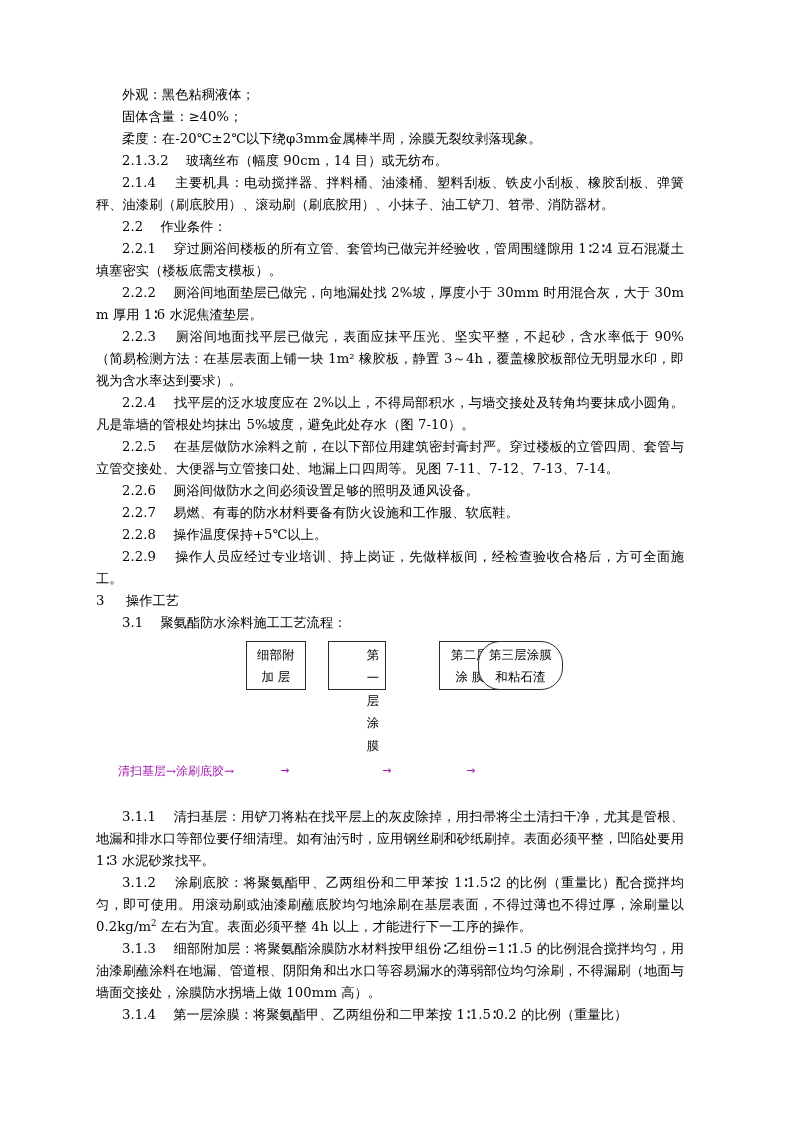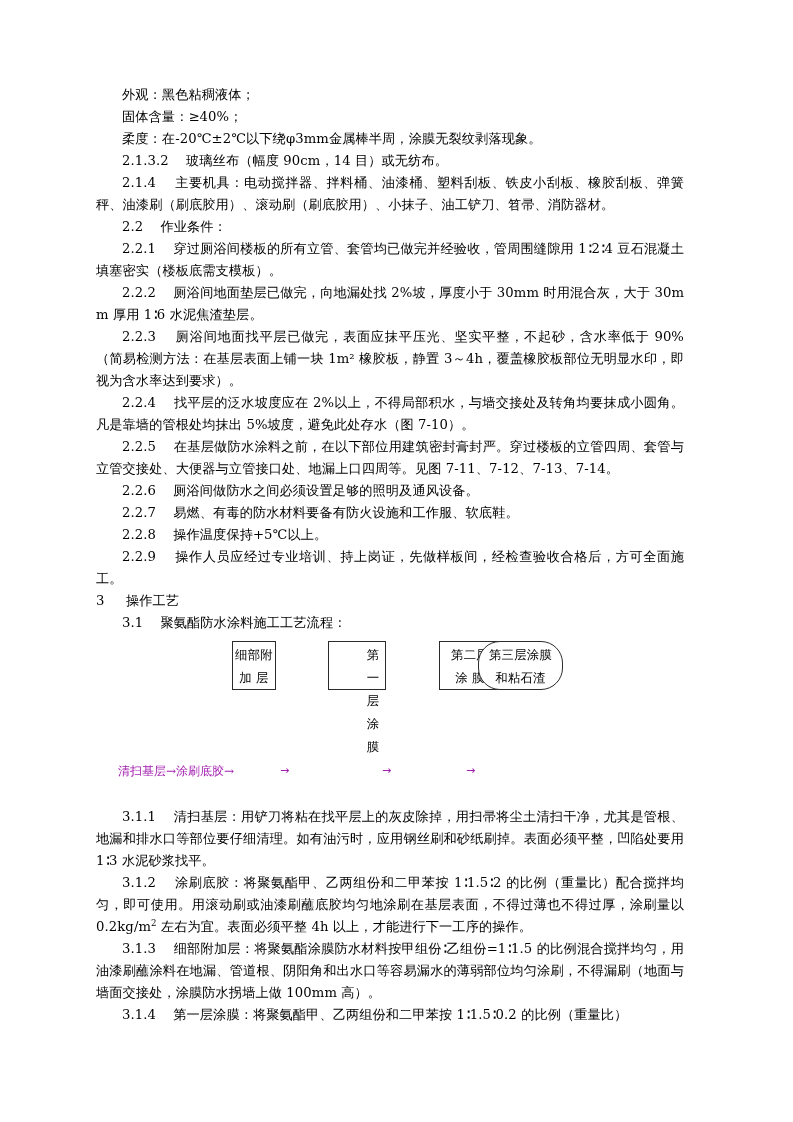--- a/index.html
+++ b/index.html
@@ -45,21 +45,21 @@
     position: absolute;
     border: 1px solid #2b2b2b;
     box-sizing: border-box;
     text-align: center;
     font-size: 12.4px;
     line-height: 23px;
     padding-top: 1px;
     background: #fff;
     letter-spacing: 0.3px;
   }
-  .fbox .l2 { display: block; }
+  .fbox .l2 { display: block; font-family: Liberation Serif, serif; }
   .fbox.wide { letter-spacing: 0.2px; }
   .arrow { font-family: "DejaVu Sans", sans-serif; font-size: 11px; }
   sup.unit { font-size: 8.6px; vertical-align: super; line-height: 0; }
 </style>
 </head>
 <body>
 
 <div class="page">
   <div class="content">
 
@@ -118,21 +118,21 @@
     <p class="p noindent">
       <span class="num">3</span>&nbsp;&nbsp;&nbsp;&nbsp;&nbsp;<span>操作工艺</span>
     </p>
 
     <p class="p indent1">
       <span class="num">3.1</span>&nbsp;&nbsp;&nbsp;&nbsp;<span>聚氨酯防水涂料施工工艺流程：</span>
     </p>
   </div>
 
   <div>
-    <div class="fbox" style="left:232px; top:641px; width:44px; height:49px;">
+    <div class="fbox" style="left:246px; top:641px; width:60px; height:49px;">
       <span>细部附</span>
       <span class="l2">加  层</span>
     </div>
     <div class="fbox" style="left:328px; top:641px; width:58px; height:49px;padding-left:32px;">
       <span>第一层</span>
       <span class="l2">涂  膜</span>
     </div>
     <div class="fbox" style="left:399px; top:641px; width:62px; height:49px;margin-left:40px;">
       <span>第二层</span>
       <span class="l2">涂  膜</span>

